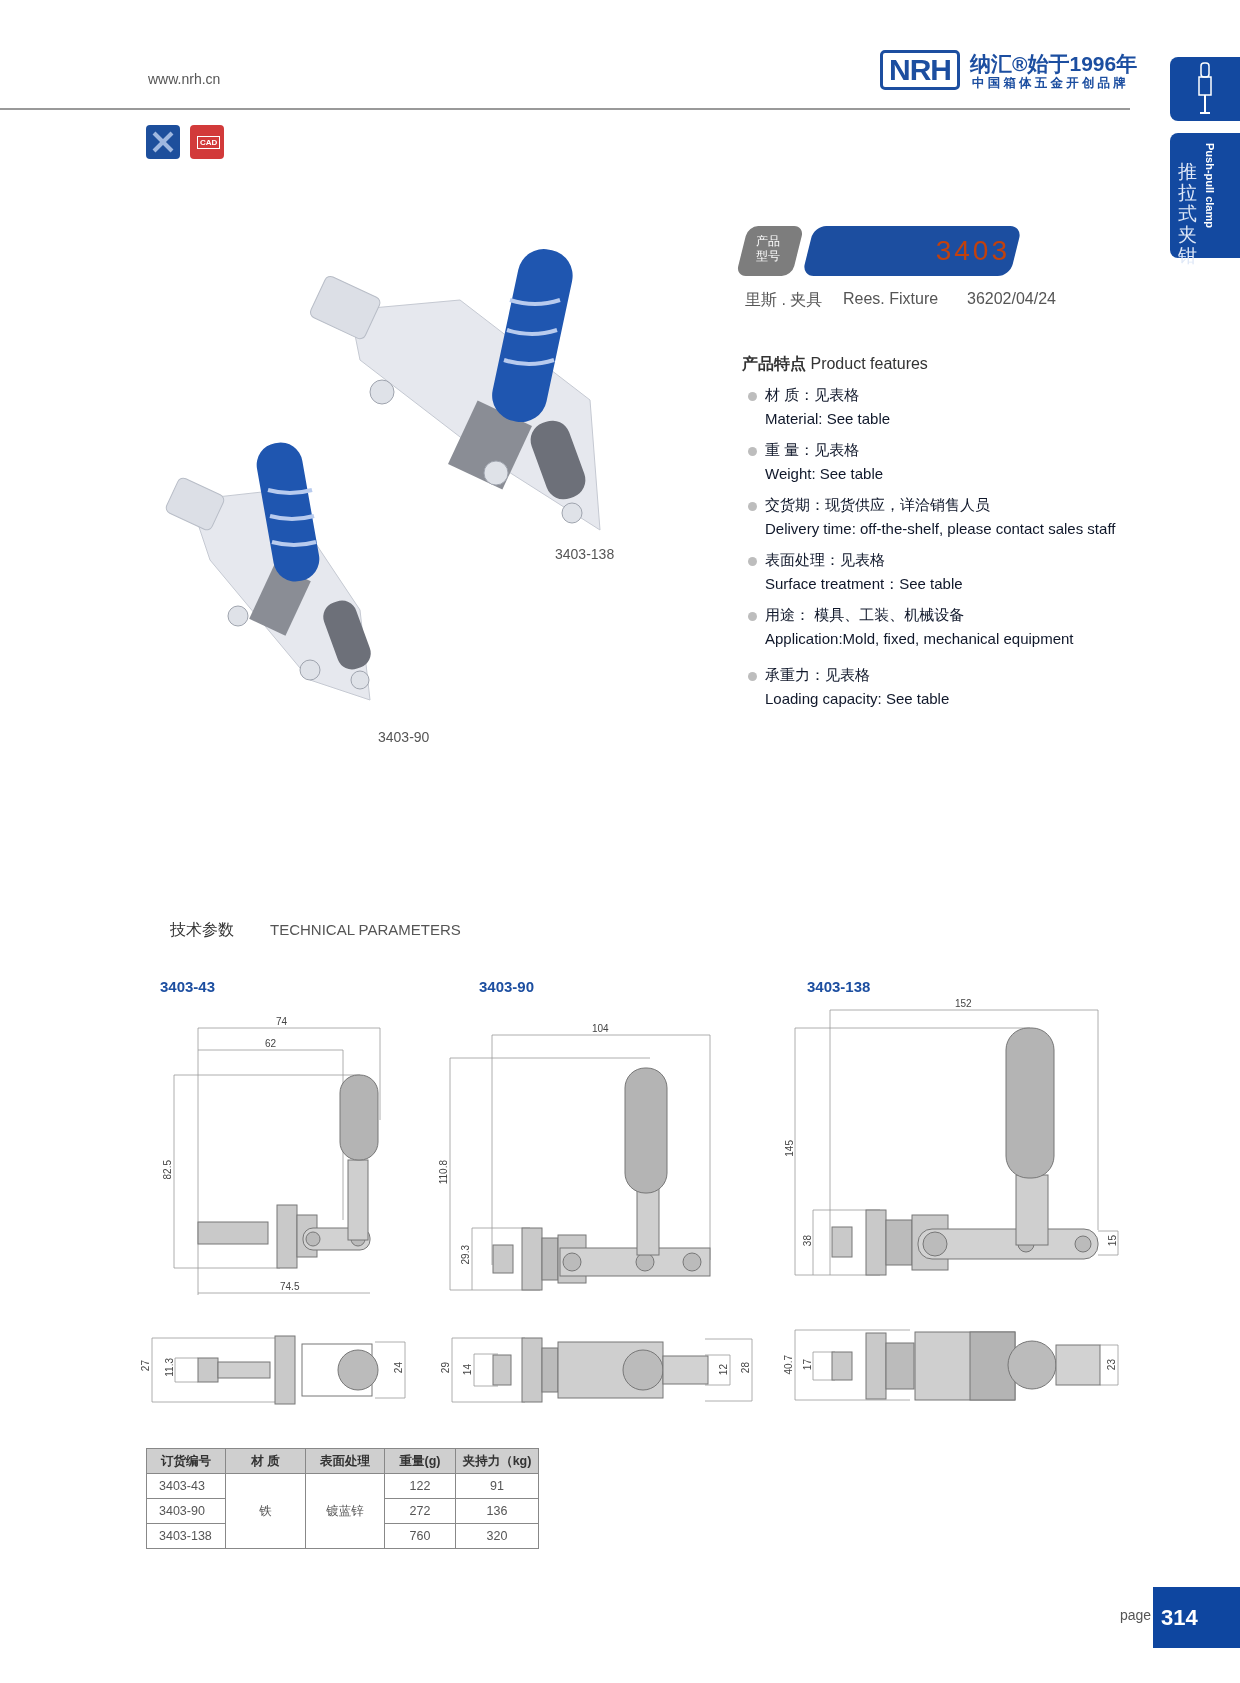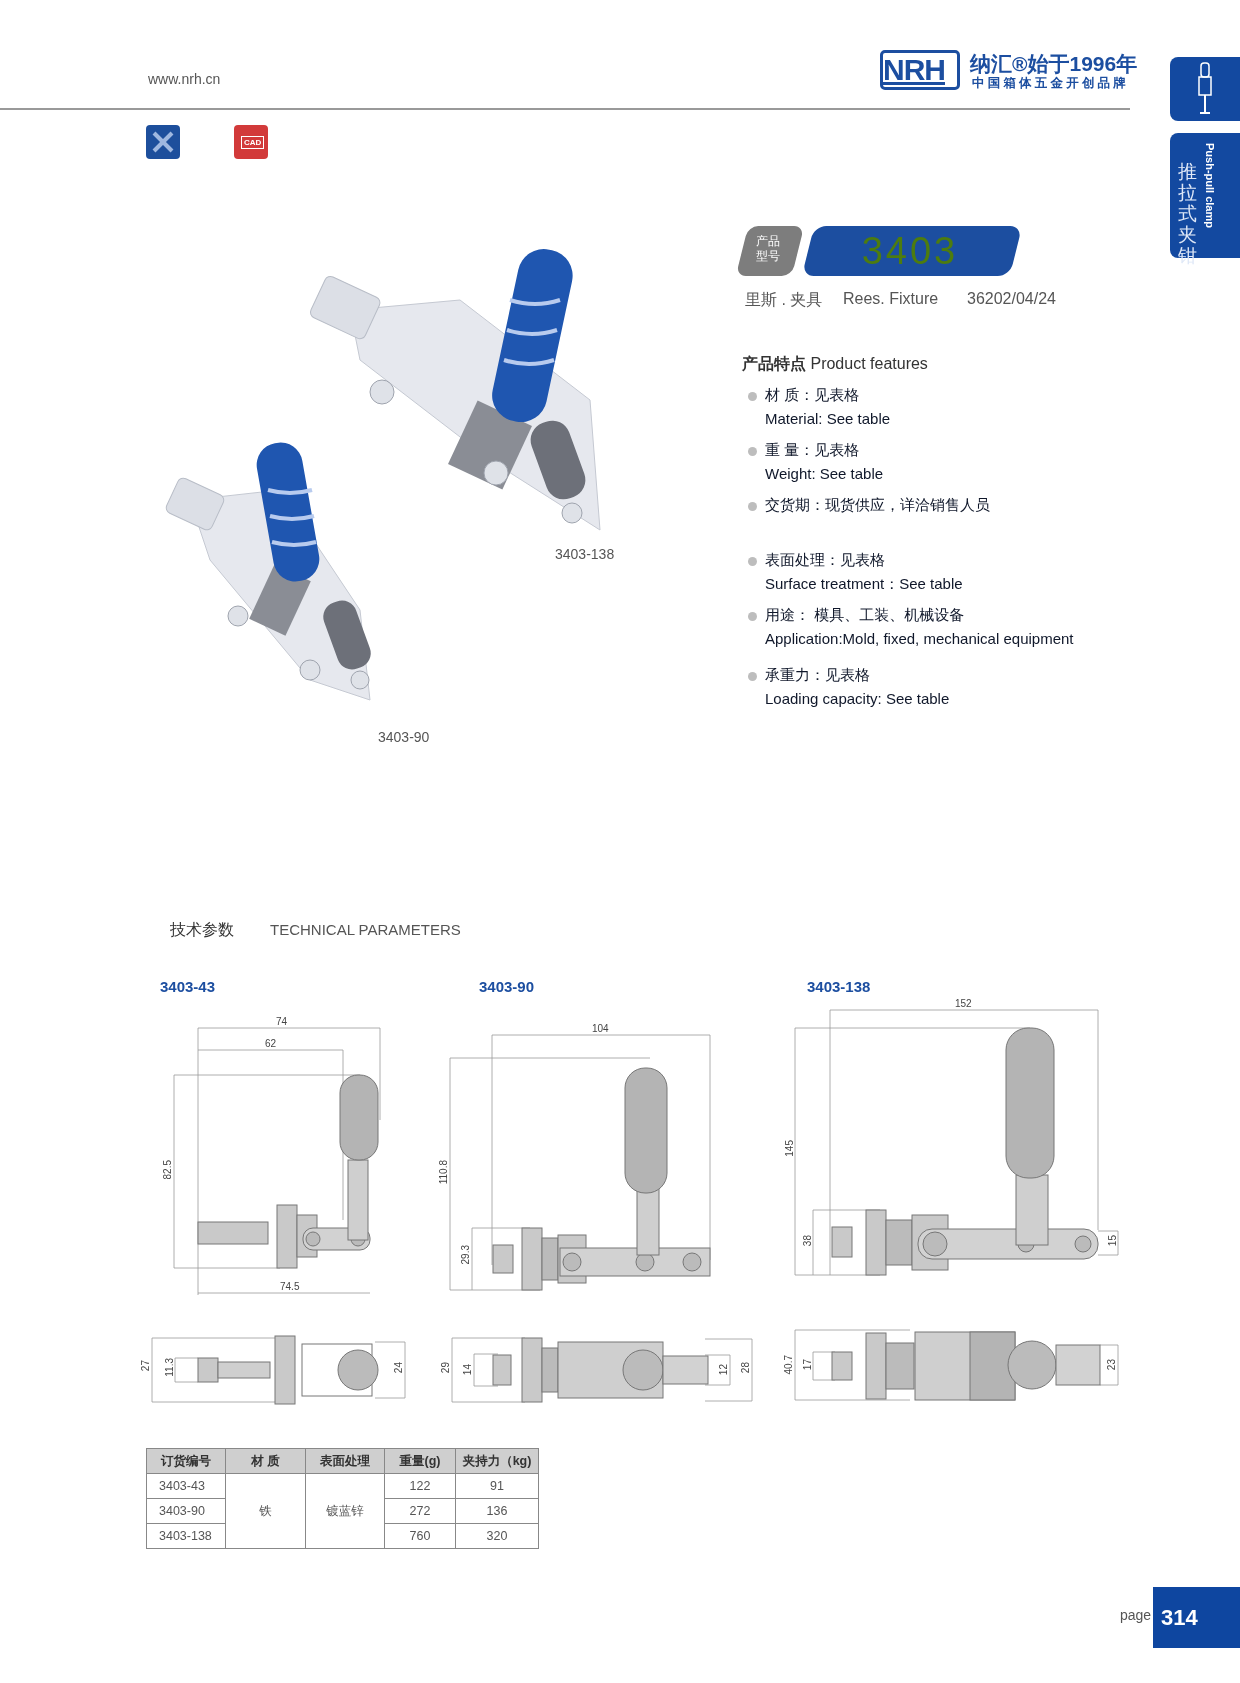--- a/index.html
+++ b/index.html
@@ -3,38 +3,38 @@
 <meta charset="utf-8">
 <style>
   html, body { margin:0; padding:0; background:#fff; }
   body { width:1240px; height:1683px; position:relative; overflow:hidden;
          font-family:"Liberation Sans","DejaVu Sans",sans-serif; color:#333; }
   .abs { position:absolute; }
   .site-url { left:148px; top:71px; font-size:14px; color:#555; }
   .header-rule { left:0; top:108px; width:1130px; height:2px; background:#999; }
   .logo-box { left:880px; top:50px; width:80px; height:40px; border:3px solid #1c4ea0; border-radius:5px;
               box-sizing:border-box; color:#1c4ea0; font-weight:bold; font-size:30px; line-height:34px;
-              letter-spacing:-1px;text-decoration:underline; }
+              text-align:center; letter-spacing:-1px; }
   .logo-cn1 { left:970px; top:50px; font-size:21px; font-weight:bold; color:#1c4ea0; }
   .logo-cn2 { left:972px; top:75px; font-size:12.5px; font-weight:bold; color:#1c4ea0; letter-spacing:3.2px; }
   .side-tab { left:1170px; width:70px; background:#1349a0; border-radius:8px 0 0 8px; }
   .side-tab1 { top:57px; height:64px; }
   .side-tab2 { top:133px; height:125px; color:#fff; }
   .tab-cn { left:8px; top:8px; width:22px; font-size:19px; line-height:21px; color:#dfe8f7;margin-top:20px; }
   .tab-en { left:34px; top:10px; writing-mode:vertical-rl; font-size:11px; font-weight:bold; color:#fff; }
   .icon-sq { top:125px; width:34px; height:34px; border-radius:4px; }
   .icon-tools { left:146px; background:#1d4f9c; }
-  .icon-cad { left:190px; background:#d23a3a;margin-left:44px; }
+  .icon-cad { left:190px; background:#d23a3a; }
   .cad-txt { position:absolute; left:7px; top:11px; font-size:8px; font-weight:bold; color:#fff; border:1px solid #fff; padding:1px 2px; }
   .model-tag { left:742px; top:226px; width:56px; height:50px; background:#7d7d7d; border-radius:10px;
                transform:skewX(-14deg); }
   .model-tag-txt { left:756px; top:234px; font-size:12px; line-height:15px; color:#fff; }
   .model-bar { left:808px; top:226px; width:208px; height:50px; background:#1c4ea0; border-radius:12px;
                transform:skewX(-14deg); }
-  .model-num { left:810px; top:226px; width:200px; text-align:center; font-size:38px; line-height:50px; color:#4d7c0f; letter-spacing:3px; }
+  .model-num { left:810px; top:226px; width:200px; text-align:right; font-size:28px; line-height:50px; color:#c2410c; letter-spacing:3px; }
   .subline { top:290px; font-size:16px; color:#555;text-align:right; }
   .feat-title { left:742px; top:354px; font-size:16px; color:#333; }
   .feat-title b { font-weight:bold; }
   .feat { left:748px; font-size:15px; color:#0f172a; line-height:24px; }
   .feat .dot { display:inline-block; width:9px; height:9px; border-radius:50%; background:#bdbdbd; margin-right:8px; vertical-align:middle; }
   .feat .en { padding-left:17px; }
   .photo-label { font-size:14px; color:#555; }
   .sec-title { left:154px; top:920px; font-size:16px; color:#333; }
   .sec-title span { font-size:15px; color:#555; margin-left:20px; }
   .draw-title { top:978px; font-size:15px; font-weight:bold; color:#1c4ea0; }
@@ -134,20 +134,21 @@
 <div class="abs feat" style="top:383px">
   <div><span class="dot"></span><span>材  质：见表格</span></div>
   <div class="en">Material: See table</div>
 </div>
 <div class="abs feat" style="top:438px">
   <div><span class="dot"></span><span>重  量：见表格</span></div>
   <div class="en"> Weight: See table</div>
 </div>
 <div class="abs feat" style="top:493px">
   <div><span class="dot"></span><span>交货期：现货供应，详洽销售人员</span></div>
+  <div class="en">Delivery time: off-the-shelf, please contact sales staff</div>
 </div>
 <div class="abs feat" style="top:548px">
   <div><span class="dot"></span><span>表面处理：见表格</span></div>
   <div class="en">Surface treatment：See table</div>
 </div>
 <div class="abs feat" style="top:603px">
   <div><span class="dot"></span><span>用途： 模具、工装、机械设备</span></div>
   <div class="en">Application:Mold, fixed, mechanical equipment</div>
 </div>
 <div class="abs feat" style="top:663px">

